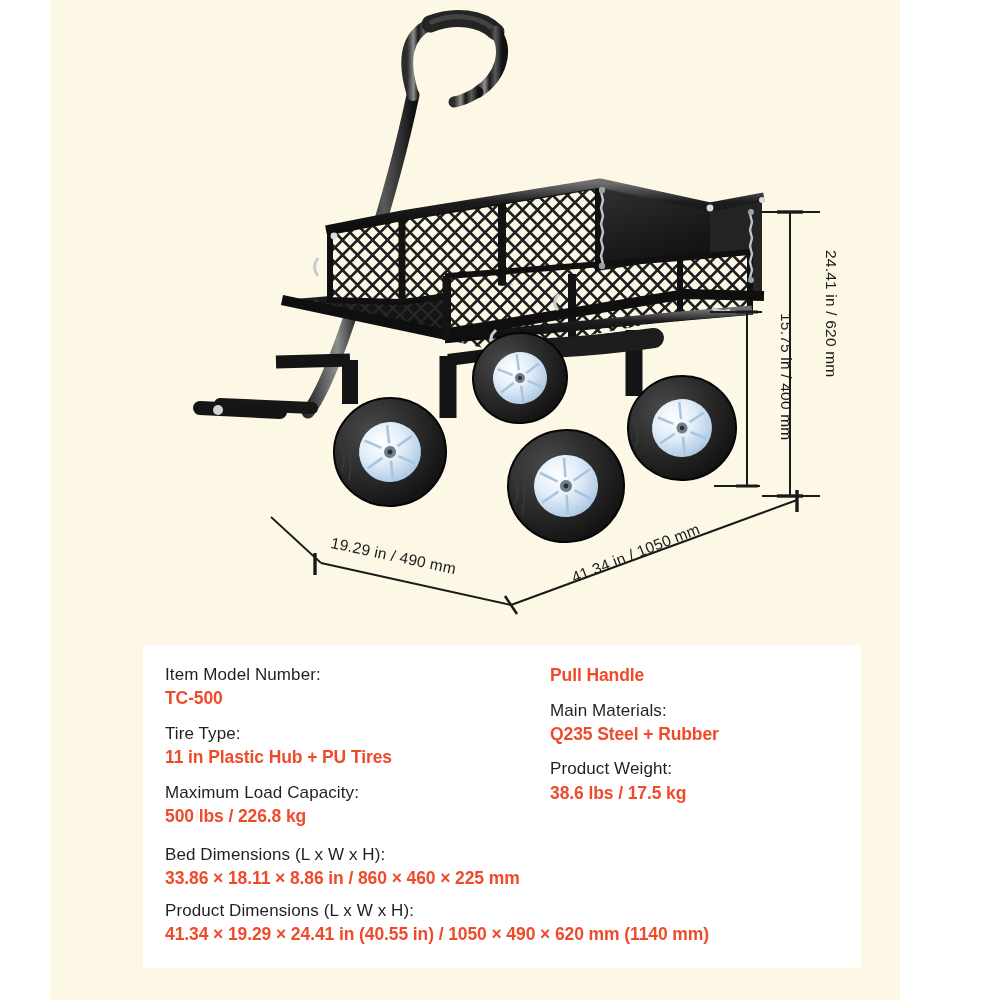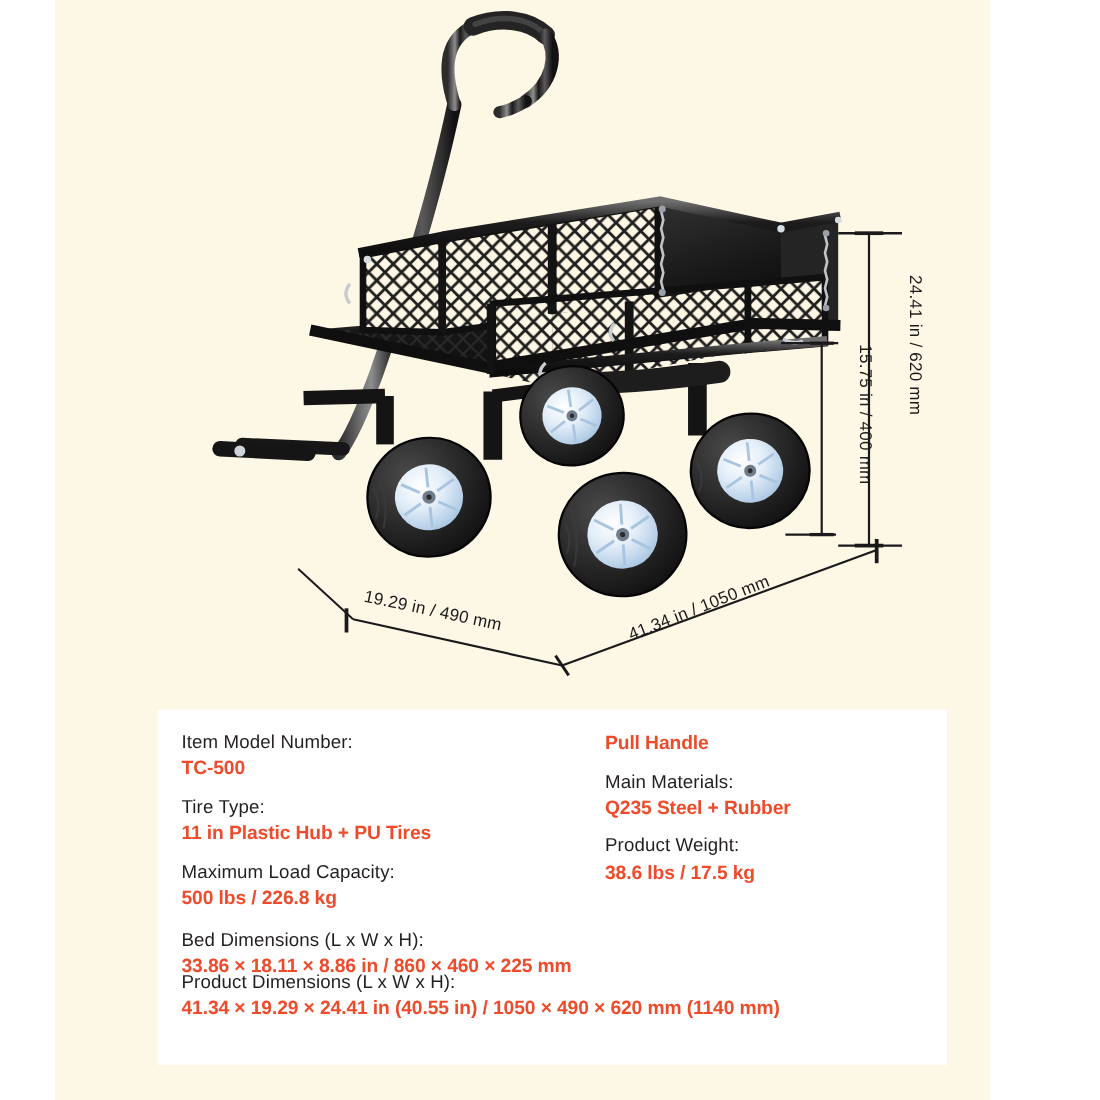--- a/index.html
+++ b/index.html
@@ -80,21 +80,21 @@
     letter-spacing: -0.1px;
     white-space: nowrap;
   }
 
   .spec-wide {
     position: absolute;
     left: 22px;
     width: 680px;
   }
   #row-bed { top: 198px; }
-  #row-product { top: 236px; }
+  #row-product { top: 254px; }
 
   
   .dim-label {
     position: absolute;
     font-size: 15.5px;
     color: #1a1a1a;
     white-space: nowrap;
     letter-spacing: 0.2px;
   }
   #dim-height-outer {

